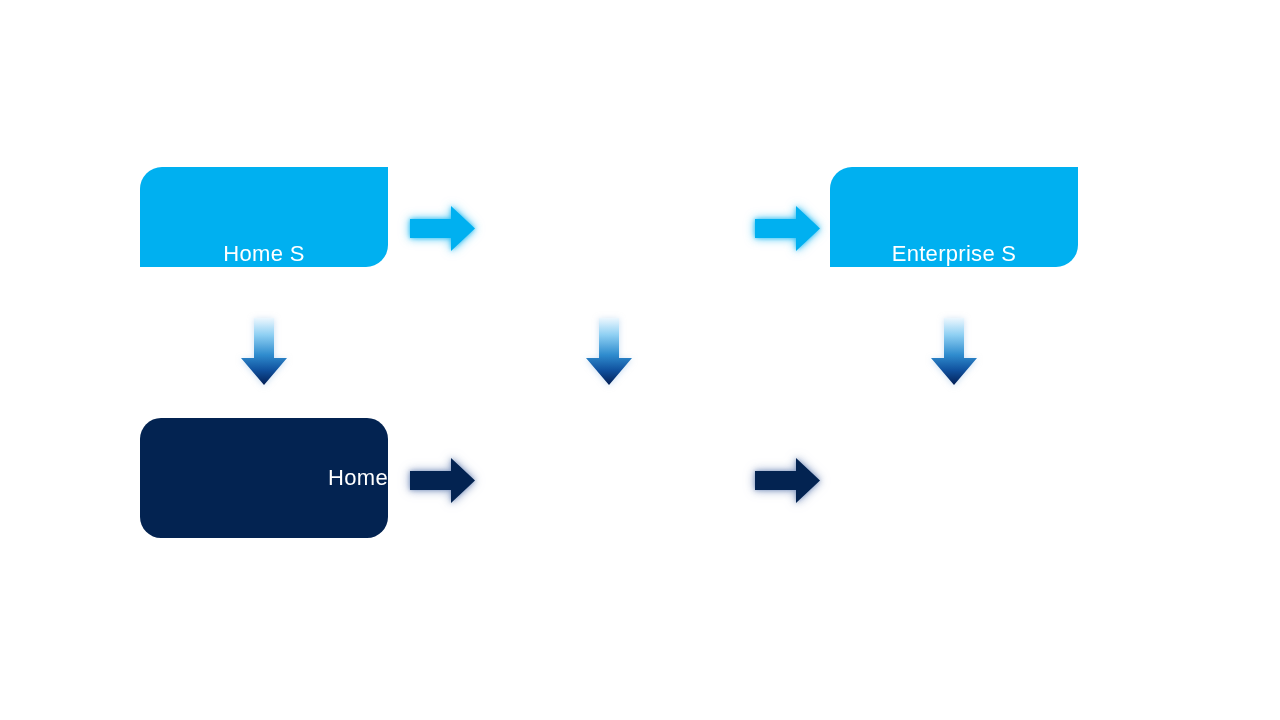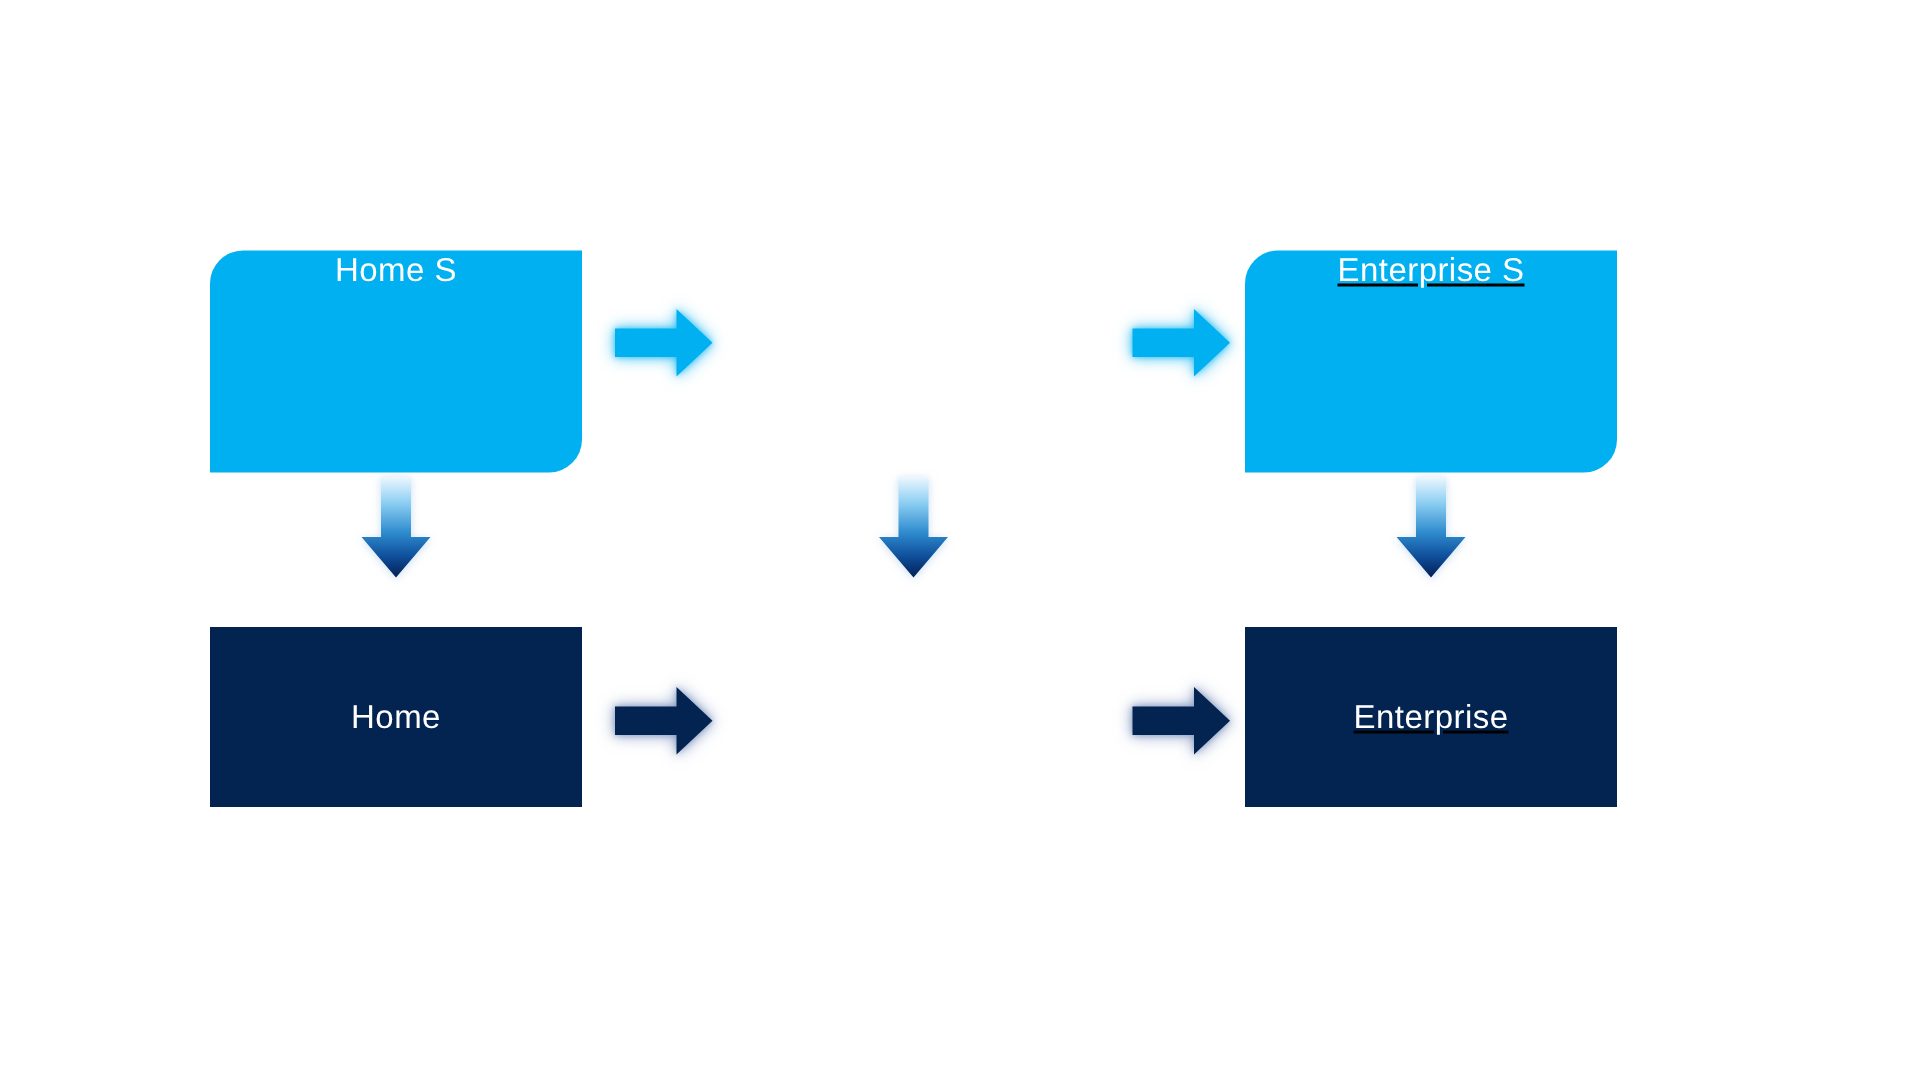--- a/index.html
+++ b/index.html
@@ -16,46 +16,47 @@
   .canvas {
     position: relative;
     width: 1280px;
     height: 720px;
     background: #ffffff;
   }
   .top-box {
     position: absolute;
     top: 167px;
     width: 248px;
-    height: 148px;
+    height: 100px;
     background: var(--cyan, #00B0F0);
     border-radius: 22px 0 22px 0;
     display: flex;
-    align-items: flex-start;
+    align-items: flex-end;
     justify-content: center;
   }
   .bottom-box {
     position: absolute;
     top: 418px;
     width: 248px;
     height: 120px;
     background: var(--navy, #032351);
     display: flex;
     align-items: center;
-    justify-content: center;
+    justify-content: flex-end;
+    border-radius: 21px;
   }
   .box-label {
     color: var(--label_text, #ffffff);
     font-size: 22px;
     letter-spacing: 0.3px;
     white-space: nowrap;
   }
   .col-1 { left: 140px; }
   .col-2 { left: 485px; }
-  .col-3 { left: 830px; text-decoration: underline; }
+  .col-3 { left: 830px; }
 
   svg.right-arrow {
     position: absolute;
     width: 65px;
     height: 45px;
     overflow: visible;
   }
   .right-arrow.cyan polygon {
     fill: var(--cyan, #00B0F0);
   }
@@ -137,23 +138,20 @@
   <svg class="down-arrow da-2" viewBox="0 0 46 67">
     <polygon points="13,0 33,0 33,40 46,40 23,67 0,40 13,40"></polygon>
   </svg>
   <svg class="down-arrow da-3" viewBox="0 0 46 67">
     <polygon points="13,0 33,0 33,40 46,40 23,67 0,40 13,40"></polygon>
   </svg>
 
   <div class="bottom-box col-1">
     <span class="box-label">Home</span>
   </div>
-  <div class="bottom-box col-3">
-    <span class="box-label">Enterprise</span>
-  </div>
 
   <svg class="right-arrow navy ra-3" viewBox="0 0 65 45">
     <polygon points="0,13 41,13 41,0 65,22.5 41,45 41,32 0,32"></polygon>
   </svg>
   <svg class="right-arrow navy ra-4" viewBox="0 0 65 45">
     <polygon points="0,13 41,13 41,0 65,22.5 41,45 41,32 0,32"></polygon>
   </svg>
 
 </div>
 

